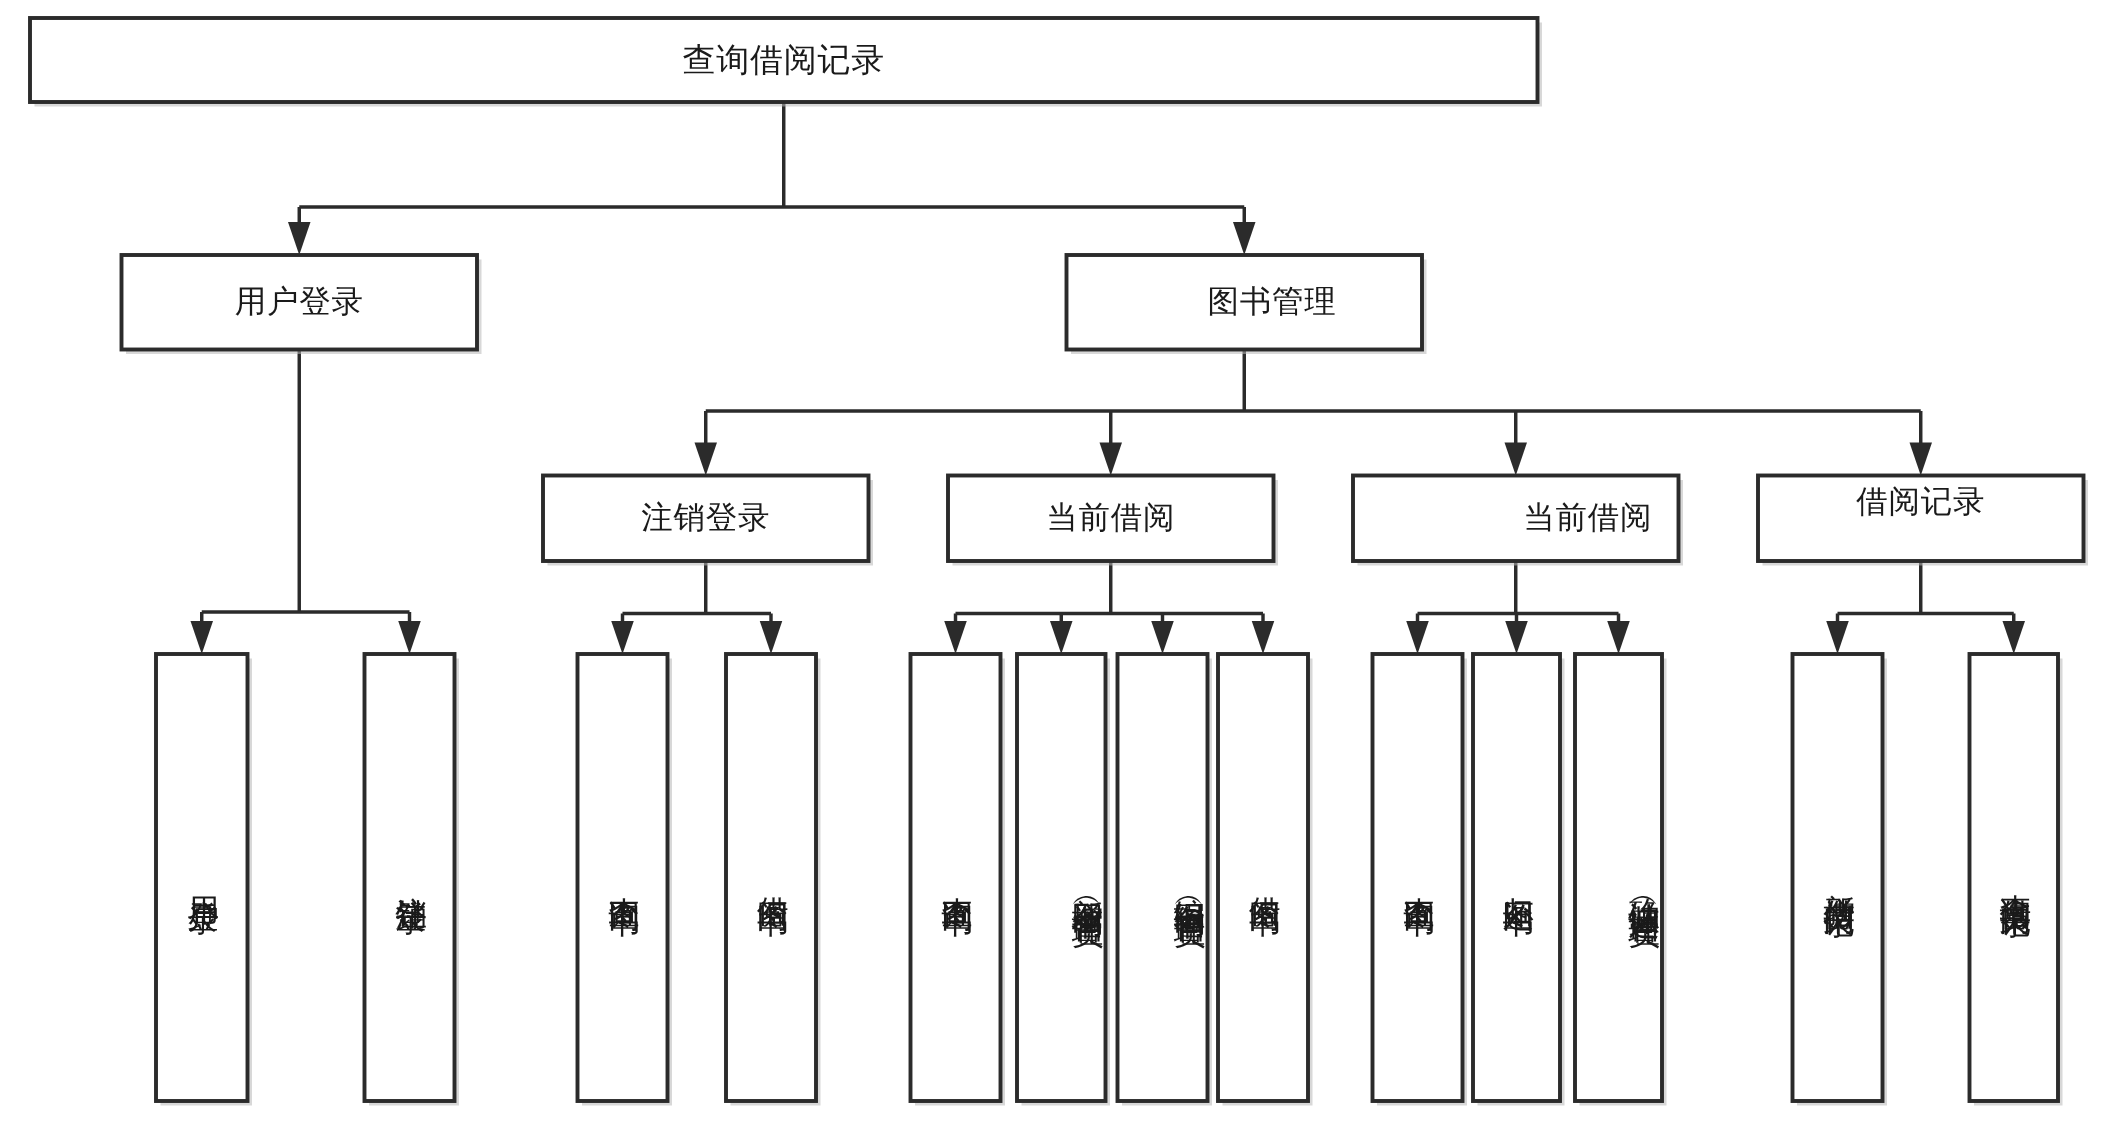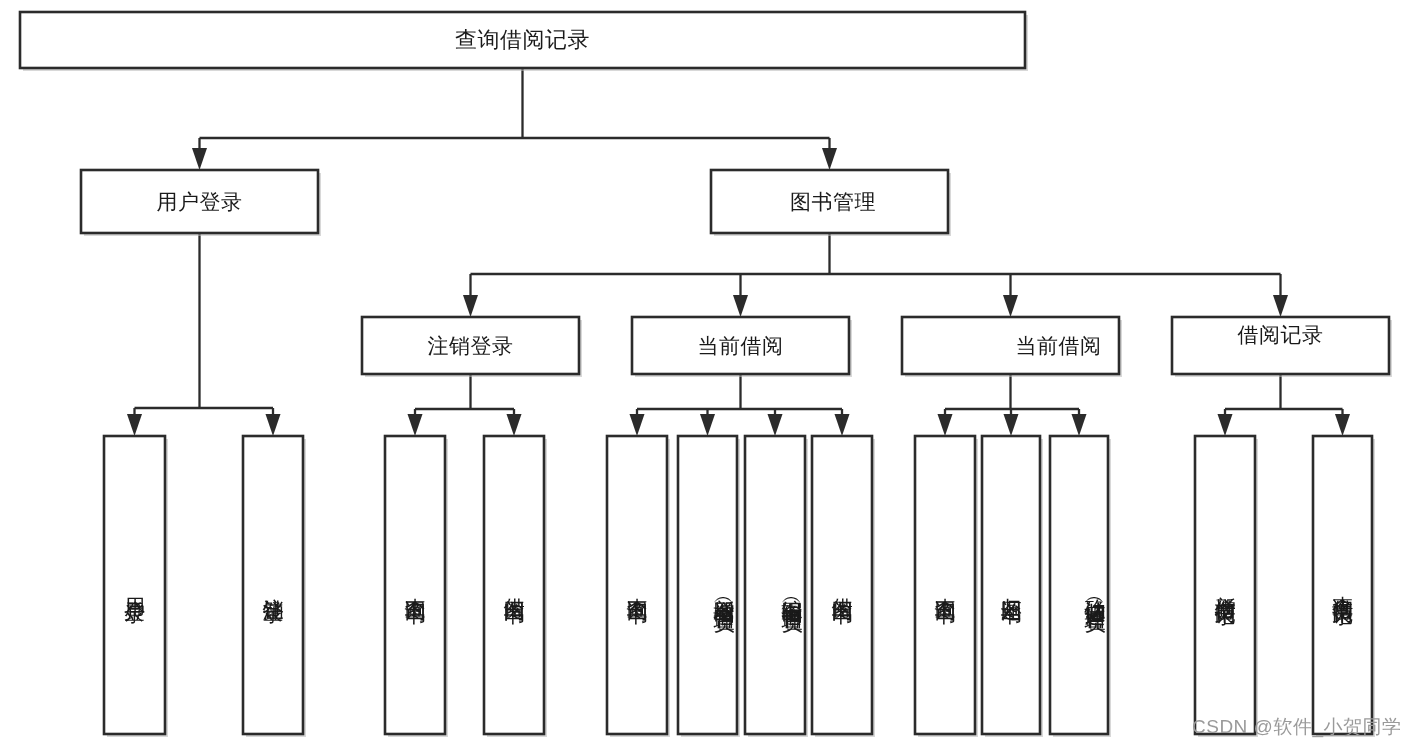--- a/index.html
+++ b/index.html
@@ -177,33 +177,32 @@
         <rect x="1050" y="436" width="58" height="298" class="node-box"></rect>
         <rect x="1198" y="439" width="60" height="298" class="node-shadow"></rect>
         <rect x="1195" y="436" width="60" height="298" class="node-box"></rect>
         <rect x="1316" y="439" width="59" height="298" class="node-shadow"></rect>
         <rect x="1313" y="436" width="59" height="298" class="node-box"></rect>
       </g>
   </svg>
   <div id="labels-layer">
       <div class="node-label-h root" style="left: 20px; top: 12px; width: 1005px; height: 56px;">查询借阅记录</div>
       <div class="node-label-h" style="left: 81px; top: 170px; width: 237px; height: 63px;">用户登录</div>
-      <div class="node-label-h" style="left: 696px; top: 170px; width: 274px; height: 63px;">图书管理</div>
+      <div class="node-label-h" style="left: 711px; top: 170px; width: 274px; height: 63px;">图书管理</div>
       <div class="node-label-h" style="left: 362px; top: 317px; width: 217px; height: 57px;">注销登录</div>
       <div class="node-label-h" style="left: 632px; top: 317px; width: 217px; height: 57px;">当前借阅</div>
       <div class="node-label-h" style="left: 902px; top: 317px; width: 217px; height: 57px; padding-left: 48px;">当前借阅</div>
       <div class="node-label-h" style="left: 1172px; top: 306px; width: 217px; height: 57px;">借阅记录</div>
       <div class="node-label-v align-middle" style="left: 104px; top: 436px; width: 61px; height: 298px; padding-top: 0px;">用户登录</div>
       <div class="node-label-v align-middle" style="left: 243px; top: 436px; width: 60px; height: 298px; padding-top: 0px;">注销登录</div>
       <div class="node-label-v align-middle" style="left: 385px; top: 436px; width: 60px; height: 298px; padding-top: 0px;">查询图书</div>
       <div class="node-label-v align-middle" style="left: 484px; top: 436px; width: 60px; height: 298px; padding-top: 0px;">借阅图书</div>
       <div class="node-label-v align-middle" style="left: 607px; top: 436px; width: 60px; height: 298px; padding-top: 0px;">查询图书</div>
       <div class="node-label-v align-start" style="left: 678px; top: 436px; width: 59px; height: 298px; padding-top: 6px;">新增图书（管理员）</div>
       <div class="node-label-v align-start" style="left: 745px; top: 436px; width: 60px; height: 298px; padding-top: 6px;">编辑图书（管理员）</div>
       <div class="node-label-v align-middle" style="left: 812px; top: 436px; width: 60px; height: 298px; padding-top: 0px;">借阅图书</div>
       <div class="node-label-v align-middle" style="left: 915px; top: 436px; width: 60px; height: 298px; padding-top: 0px;">查询图书</div>
       <div class="node-label-v align-middle" style="left: 982px; top: 436px; width: 58px; height: 298px; padding-top: 0px;">归还图书</div>
       <div class="node-label-v align-start" style="left: 1050px; top: 436px; width: 58px; height: 298px; padding-top: 6px;">确认归还（管理员）</div>
       <div class="node-label-v align-middle" style="left: 1195px; top: 436px; width: 60px; height: 298px; padding-top: 0px;">新增借阅记录</div>
       <div class="node-label-v align-middle" style="left: 1313px; top: 436px; width: 59px; height: 298px; padding-top: 0px;">查询借阅记录</div>
     </div>
-  <div class="watermark" id="watermark" style="left: 1192px; top: 714px;">CSDN @软件_小贺同学</div>
 </div>
 
 </body></html>

